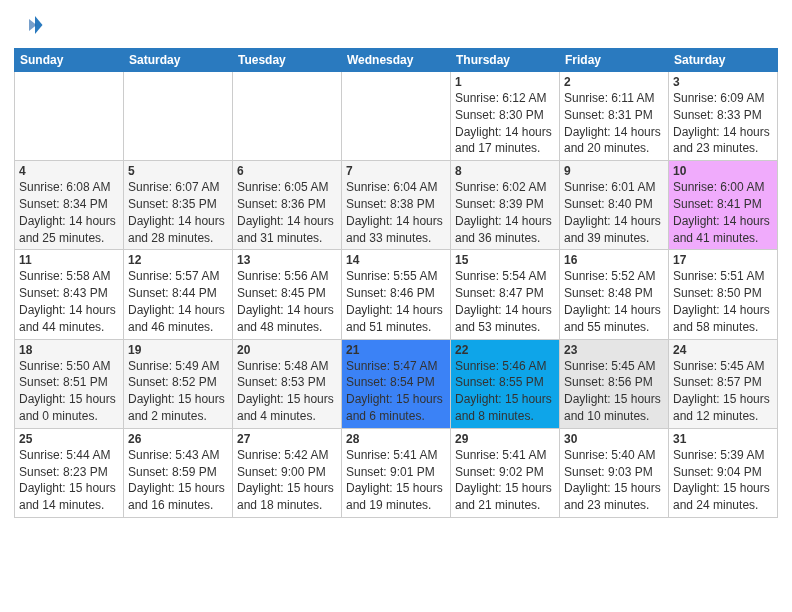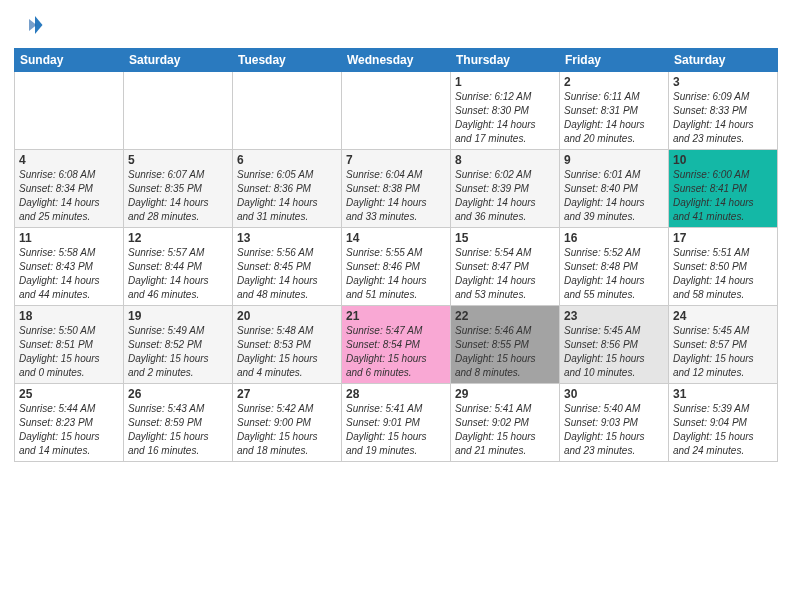--- a/index.html
+++ b/index.html
@@ -83,24 +83,23 @@
       background: #f5f5f5;
     }
     .day-num {
       font-size: 12px;
       font-weight: bold;
       color: #333;
       display: block;
       margin-bottom: 1px;
     }
     .day-info {
-      font-size: 10px;
+      font-size: 12px;
       color: #333;
       line-height: 1.4;
-      font-style: italic;
     }
     .empty-cell {
       background: #fff !important;
     }
   </style>
 </head>
 <body>
 
 <div class="page">
   <div class="header">
@@ -196,21 +195,21 @@
 Daylight: 14 hours
 and 36 minutes.</div>
           </td>
           <td style="background: rgb(245, 245, 245);">
             <span class="day-num">9</span>
             <div class="day-info">Sunrise: 6:01 AM
 Sunset: 8:40 PM
 Daylight: 14 hours
 and 39 minutes.</div>
           </td>
-          <td style="background: #14b8a6;">
+          <td style="background: #f0abfc;">
             <span class="day-num">10</span>
             <div class="day-info">Sunrise: 6:00 AM
 Sunset: 8:41 PM
 Daylight: 14 hours
 and 41 minutes.</div>
           </td>
         </tr>
         <tr>
           <td>
             <span class="day-num">11</span>
@@ -277,28 +276,28 @@
 Daylight: 15 hours
 and 2 minutes.</div>
           </td>
           <td style="background: rgb(245, 245, 245);">
             <span class="day-num">20</span>
             <div class="day-info">Sunrise: 5:48 AM
 Sunset: 8:53 PM
 Daylight: 15 hours
 and 4 minutes.</div>
           </td>
-          <td style="background: #f9a8d4;">
+          <td style="background: #3b82f6;">
             <span class="day-num">21</span>
             <div class="day-info">Sunrise: 5:47 AM
 Sunset: 8:54 PM
 Daylight: 15 hours
 and 6 minutes.</div>
           </td>
-          <td style="background: #a3a3a3;">
+          <td style="background: #0ea5e9;">
             <span class="day-num">22</span>
             <div class="day-info">Sunrise: 5:46 AM
 Sunset: 8:55 PM
 Daylight: 15 hours
 and 8 minutes.</div>
           </td>
           <td style="background: #e5e5e5;">
             <span class="day-num">23</span>
             <div class="day-info">Sunrise: 5:45 AM
 Sunset: 8:56 PM

